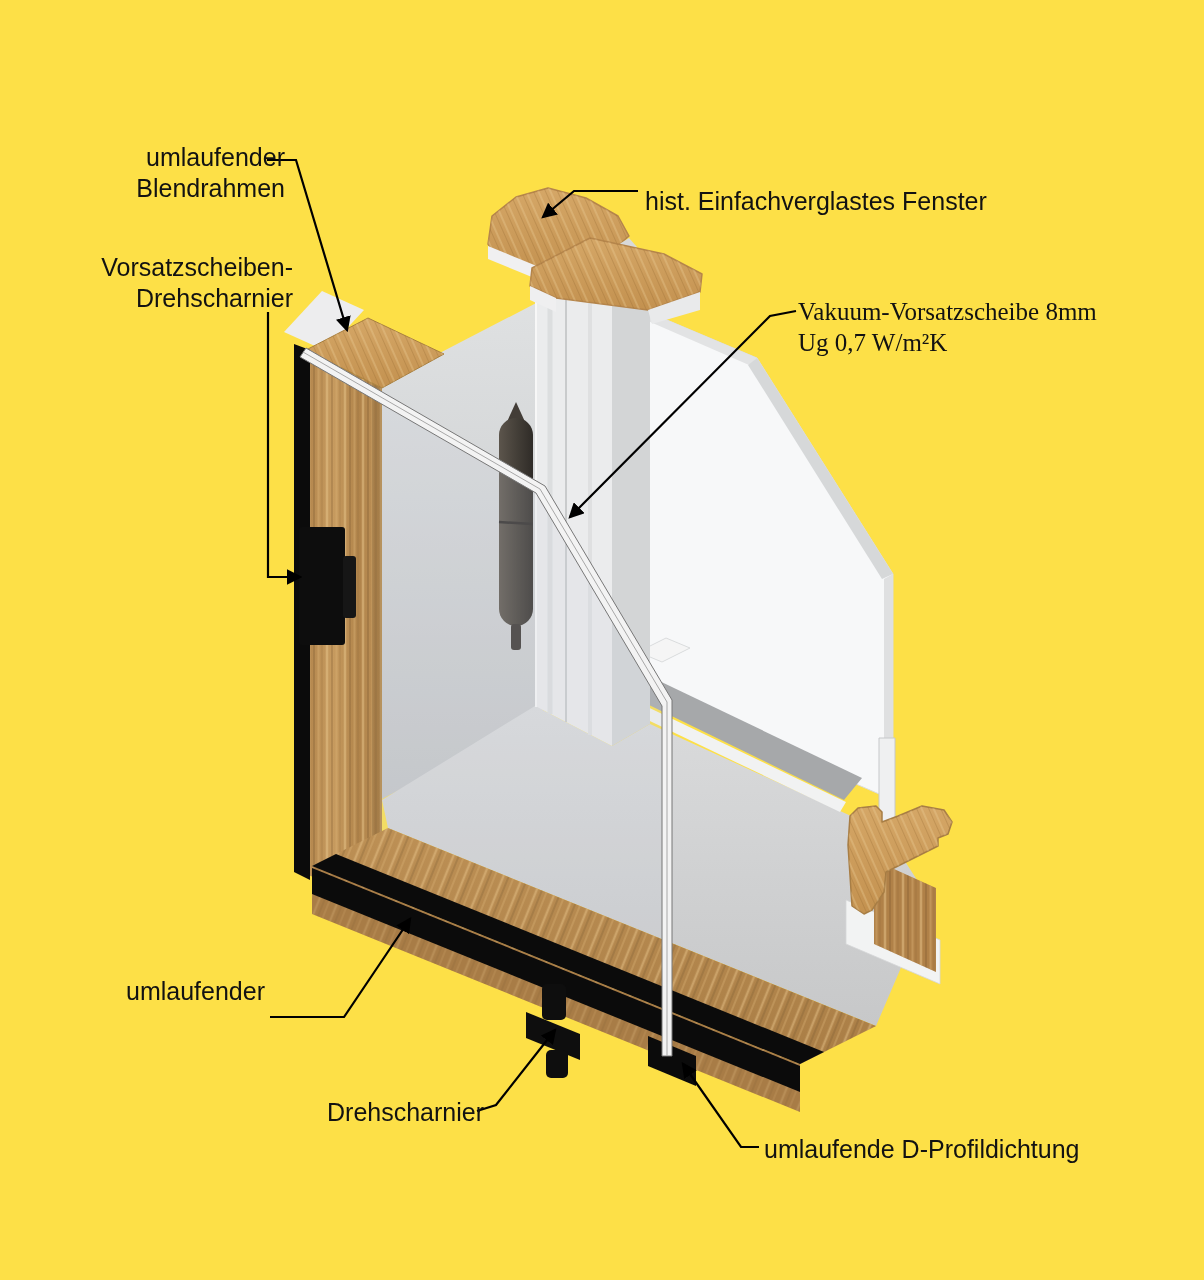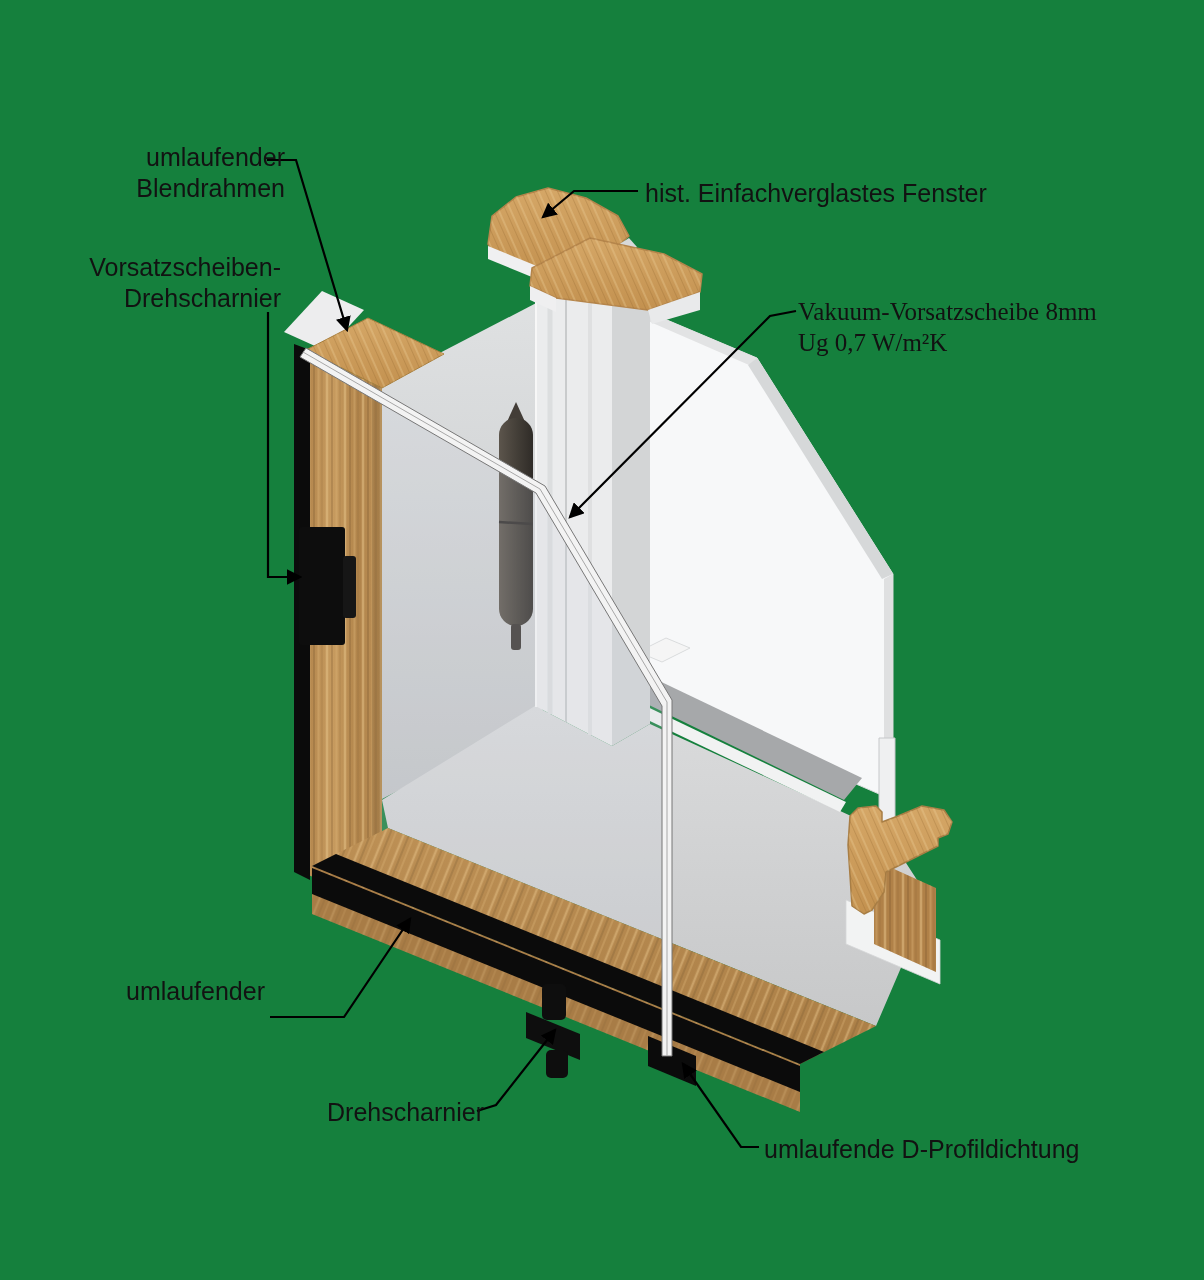--- a/index.html
+++ b/index.html
@@ -1,16 +1,16 @@
 <!DOCTYPE html>
 <html><head>
 <meta charset="utf-8">
 <style>
   html,body{margin:0;padding:0;background:#fff;}
-  #stage{position:relative;width:1204px;height:1280px;background:#15803d;overflow:hidden;
+  #stage{position:relative;width:1204px;height:1280px;background:#fde047;overflow:hidden;
          font-family:"Liberation Sans", sans-serif;}
   #fig{position:absolute;left:0;top:0;}
   .lbl{position:absolute;font-size:25px;line-height:31px;color:#121212;white-space:nowrap;}
   .lbl.r{text-align:right;}
 </style>
 </head>
 <body>
 
 <div id="stage">
 
@@ -165,26 +165,26 @@
     <polyline points="477,1111 496,1105 555,1030" marker-end="url(#arrow)"></polyline>
     <polyline points="759,1147 741,1147 683,1064" marker-end="url(#arrow)"></polyline>
   </g>
 </svg>
 
 <div class="lbl r" style="left:60px;top:142px;width:225px;">
   <div>umlaufender</div>
   <div>Blendrahmen</div>
 </div>
 
-<div class="lbl r" style="left:48px;top:252px;width:233px;">
+<div class="lbl r" style="left:60px;top:252px;width:233px;">
   <div>Vorsatzscheiben-</div>
   <div>Drehscharnier</div>
 </div>
 
-<div class="lbl" style="left:645px;top:178px;">
+<div class="lbl" style="left:645px;top:186px;">
   <div>hist. Einfachverglastes Fenster</div>
 </div>
 
 <div class="lbl" style="left:798px;top:296px;font-family:Liberation Serif, serif;">
   <div>Vakuum-Vorsatzscheibe 8mm</div>
   <div>Ug 0,7 W/m²K</div>
 </div>
 
 <div class="lbl r" style="left:40px;top:976px;width:225px;">
   <div>umlaufender</div>

